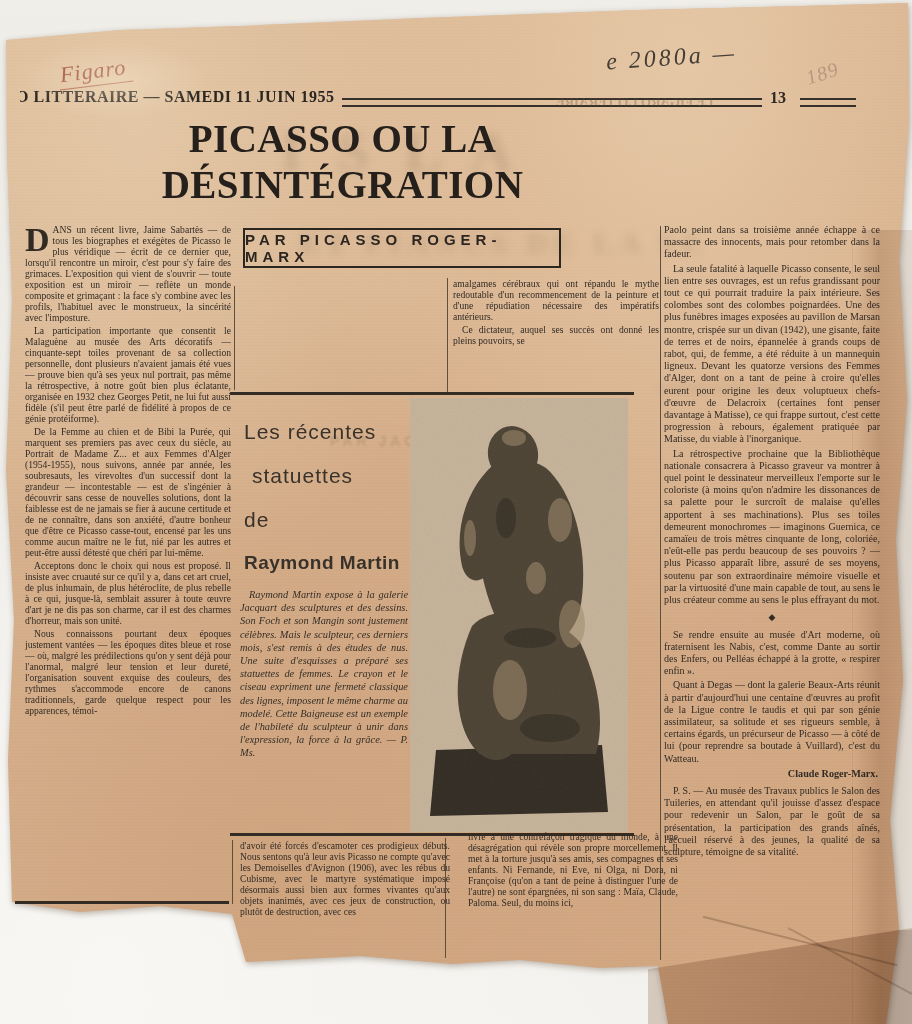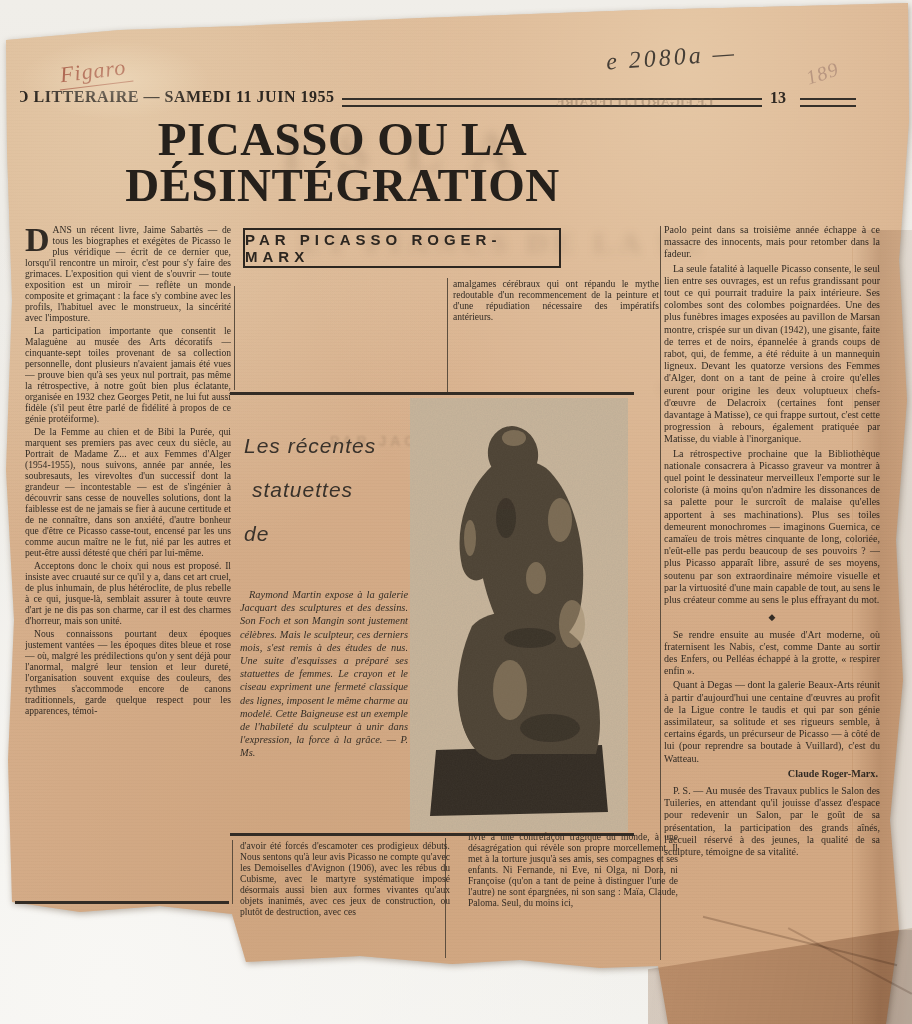--- a/index.html
+++ b/index.html
@@ -45,21 +45,21 @@
   .hw-pencil{left:806px;top:62px;font-size:20px;color:#b2907c;transform:rotate(-18deg);opacity:.85;letter-spacing:1px;}
   
   .masthead{left:20px;top:88px;width:880px;height:22px;z-index:20;font-weight:bold;font-size:16px;letter-spacing:.5px;color:#2c2620;}
   .masthead-prefix{display:inline-block;width:9px;overflow:hidden;direction:rtl;vertical-align:bottom;}
   .mast-rule{position:absolute;height:5px;border-top:2px solid #35302a;border-bottom:2px solid #35302a;}
   .mast-rule1{left:342px;top:98px;width:420px;}
   .mast-rule2{left:800px;top:98px;width:56px;}
   .page-num{left:770px;top:89px;font-size:16px;font-weight:bold;z-index:20;}
   
   .headline{left:30px;top:116px;width:625px;text-align:center;z-index:20;
-    font-weight:bold;font-size:47px;line-height:46px;color:#25201b;letter-spacing:.5px;}
+    font-weight:bold;font-size:39px;line-height:46px;color:#25201b;letter-spacing:.5px;}
   
   .byline-box{left:243px;top:228px;width:314px;height:36px;border:2.5px solid #2c2620;z-index:20;
     display:flex;align-items:center;justify-content:center;}
   .byline-box span{font-family:"Liberation Sans",sans-serif;font-weight:bold;font-size:15px;letter-spacing:5px;color:#2c2620;}
   
   .col{z-index:20;text-align:justify;color:#322b24;}
   .col p{margin:0 0 2px 0;text-indent:9px;}
   .col p.noindent{text-indent:0;}
   .small{font-size:9.6px;line-height:11px;}
   .col1{left:25px;top:224px;width:206px;height:684px;overflow:hidden;}
@@ -68,21 +68,21 @@
   .col3top{left:453px;top:278px;width:206px;height:112px;overflow:hidden;}
   .col2bot{left:240px;top:840px;width:210px;height:118px;overflow:hidden;}
   .col3bot{left:468px;top:831px;width:210px;height:129px;overflow:hidden;}
   .col4{left:664px;top:224px;width:216px;height:792px;overflow:hidden;font-size:10px;line-height:12.2px;}
   .sep-diamond{text-align:center;font-size:9px;margin:5px 0;}
   .signature{text-align:right;font-weight:bold;font-size:10.2px;margin:3px 2px 5px 0;}
   
   .vrule{position:absolute;width:1px;background:#5d4e3e;z-index:15;}
   .hrule{position:absolute;background:#332c25;z-index:15;}
   
-  .box-heading{left:244px;top:424px;width:162px;z-index:20;font-family:"Liberation Sans",sans-serif;color:#39322b;font-style:italic;}
+  .box-heading{left:244px;top:410px;width:162px;z-index:20;font-family:"Liberation Sans",sans-serif;color:#39322b;}
   .bh-line{font-size:21px;line-height:44px;letter-spacing:1px;}
   .bh-de{text-align:left;}
   .bh-name{font-size:19px;font-weight:bold;letter-spacing:.5px;line-height:42px;}
   .box-text{left:240px;top:588px;width:168px;z-index:20;font-style:italic;font-size:10.4px;line-height:13.2px;text-align:justify;color:#352e26;}
   .photo{left:410px;top:398px;width:218px;height:434px;z-index:18;}
   .photo svg{display:block;width:100%;height:100%;}
 </style>
 </head>
 <body>
 
@@ -130,26 +130,28 @@
     <p class="noindent"><span class="dropcap">D</span><span>ANS un récent livre, Jaime Sabartès — de tous les biographes et exégètes de Picasso le plus véridique — écrit de ce dernier que, lorsqu'il rencontre un miroir, c'est pour s'y faire des grimaces. L'exposition qui vient de s'ouvrir — toute exposition est un miroir — reflète un monde composite et grimaçant : la face s'y combine avec les profils, l'habituel avec le monstrueux, la sincérité avec l'imposture.</span></p>
     <p>La participation importante que consentit le Malaguène au musée des Arts décoratifs — cinquante-sept toiles provenant de sa collection personnelle, dont plusieurs n'avaient jamais été vues — prouve bien qu'à ses yeux nul portrait, pas même la rétrospective, à notre goût bien plus éclatante, organisée en 1932 chez Georges Petit, ne lui fut aussi fidèle (s'il peut être parlé de fidélité à propos de ce génie protéiforme).</p>
     <p>De la Femme au chien et de Bibi la Purée, qui marquent ses premiers pas avec ceux du siècle, au Portrait de Madame Z... et aux Femmes d'Alger (1954-1955), nous suivons, année par année, les soubresauts, les virevoltes d'un successif dont la grandeur — incontestable — est de s'ingénier à découvrir sans cesse de nouvelles solutions, dont la faiblesse est de ne jamais se fier à aucune certitude et de ne connaître, dans son anxiété, d'autre bonheur que d'être ce Picasso casse-tout, encensé par les uns comme aucun maître ne le fut, nié par les autres et peut-être aussi détesté que chéri par lui-même.</p>
     <p>Acceptons donc le choix qui nous est proposé. Il insiste avec cruauté sur ce qu'il y a, dans cet art cruel, de plus inhumain, de plus hétéroclite, de plus rebelle à ce qui, jusque-là, semblait assurer à toute œuvre d'art je ne dis pas son charme, car il est des charmes d'horreur, mais son unité.</p>
     <p>Nous connaissons pourtant deux époques justement vantées — les époques dites bleue et rose — où, malgré les prédilections qu'on y sent déjà pour l'anormal, malgré leur tension et leur dureté, l'organisation souvent exquise des couleurs, des rythmes s'accommode encore de canons traditionnels, garde quelque respect pour les apparences, témoi-</p>
   </div>
 
 
   <div class="abs col small col3top">
     <p class="noindent">amalgames cérébraux qui ont répandu le mythe redoutable d'un recommencement de la peinture et d'une répudiation nécessaire des impératifs antérieurs.</p>
+    <p>Ce dictateur, auquel ses succès ont donné les pleins pouvoirs, se</p>
   </div>
 
   <div class="abs box-heading">
     <div class="bh-line">Les récentes</div>
     <div class="bh-line" style="padding-left:8px;">statuettes</div>
     <div class="bh-line bh-de">de</div>
+    <div class="bh-name">Raymond Martin</div>
   </div>
 
   <div class="abs box-text">
     <p class="noindent" style="margin:0;text-indent:9px;">Raymond Martin expose à la galerie Jacquart des sculptures et des dessins. Son Foch et son Mangin sont justement célèbres. Mais le sculpteur, ces derniers mois, s'est remis à des études de nus. Une suite d'esquisses a préparé ses statuettes de femmes. Le crayon et le ciseau expriment une fermeté classique des lignes, imposent le même charme au modelé. Cette Baigneuse est un exemple de l'habileté du sculpteur à unir dans l'expression, la force à la grâce. — P. Ms.</p>
   </div>
 
   <div class="abs photo">
     <svg viewBox="0 0 218 434" xmlns="http://www.w3.org/2000/svg">
       <defs>
         <filter id="grain">

